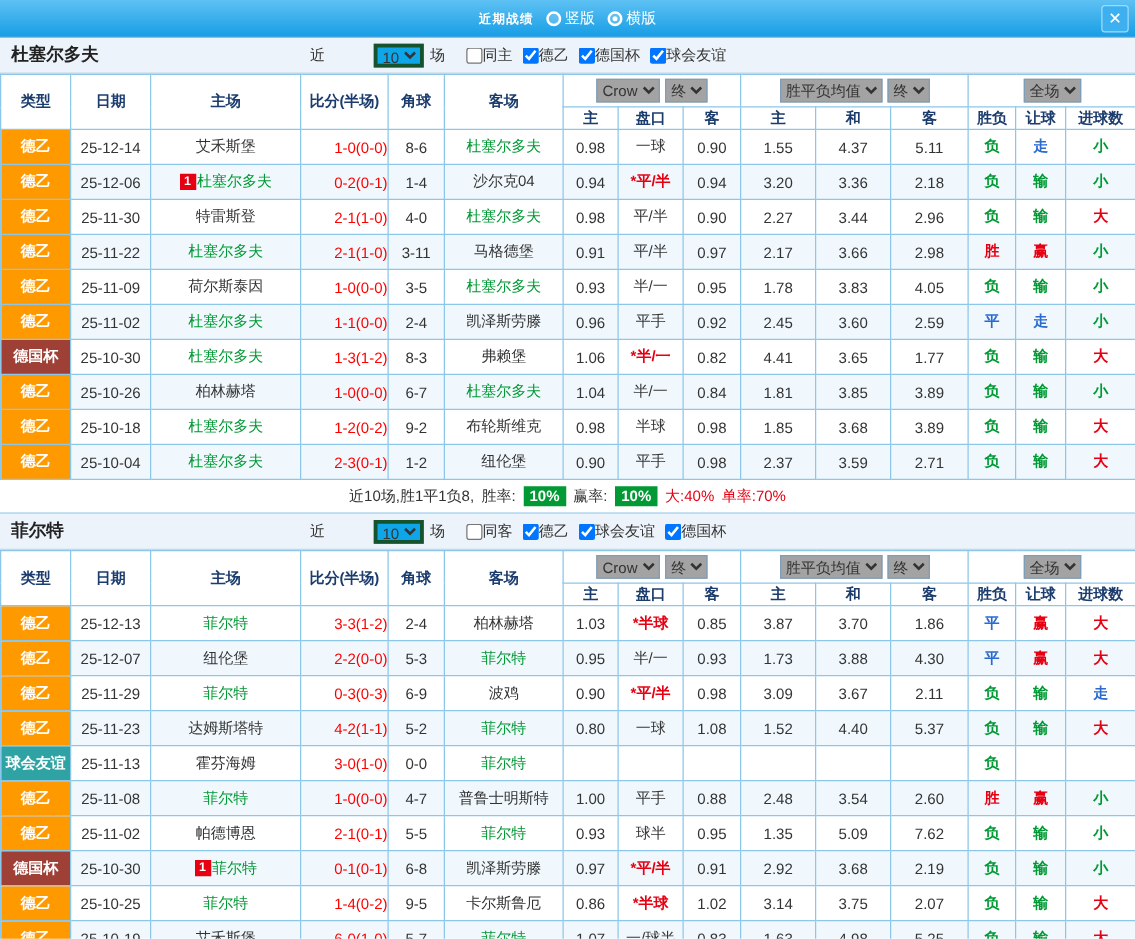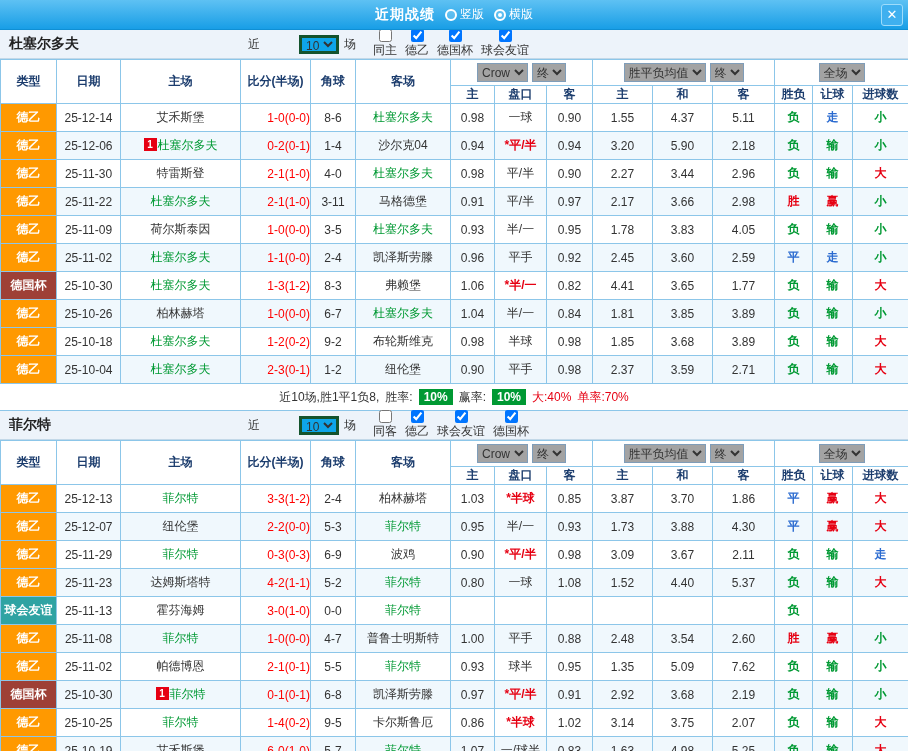--- a/index.html
+++ b/index.html
@@ -12,21 +12,21 @@
     --win:#e60012; --lose:#009933; --draw:#2b6bd0;
     --score:#ff0000; --badge:#009933; --grid:#8cc6e9;
   }
   
   .topbar{
     position:relative; height:30px;
     background:linear-gradient(#5ec1f3,#189ee6);
     border-bottom:1px solid #0f8fd4;
     display:flex; align-items:center; justify-content:center; gap:10px;
   }
-  .topbar .title{ color:#fff; font-weight:bold; font-size:14px; letter-spacing:1px; }
+  .topbar .title{ color:#fff; font-weight:bold; font-size:10px; letter-spacing:1px; }
   .radio-group{ display:flex; align-items:center; gap:3px; cursor:pointer; }
   .radio{
     width:12px; height:12px; border:2px solid #fff; border-radius:50%;
     display:inline-block; position:relative; background:rgba(255,255,255,.18);
   }
   .radio.checked::after{
     content:""; position:absolute; left:2px; top:2px; width:4px; height:4px;
     background:#fff; border-radius:50%;
   }
   .radio-label{ color:#fff; font-size:12px; }
@@ -40,21 +40,21 @@
   .section-head{
     height:29px; background:#edf3fa; border-bottom:1px solid #c3d8e8;
     display:flex; align-items:center;
   }
   .team-name{ font-weight:bold; font-size:14px; color:#222; padding-left:9px; width:248px; }
   .filters{ display:flex; align-items:center; gap:5px; font-size:12px; color:#333; }
   .filters select{
     font-size:12px; height:19px; border:3px solid #14532d; background:#0ea5e9; color:#333;margin-left:34px;
   }
   .cb-host{ display:flex; align-items:center; gap:8px; margin-left:12px; }
-  .cb-item{ display:flex; align-items:center; gap:0; cursor:pointer; font-size:12px;flex-direction:column; }
+  .cb-item{ display:flex; align-items:center; gap:0; cursor:pointer; font-size:12px; }
   .cb-item input{ width:13px; height:13px; }
   
   table{ border-collapse:collapse; table-layout:fixed; width:908px;border-radius:32px; }
   th,td{
     border:1px solid var(--grid); text-align:center; font-size:12px;
     overflow:hidden; white-space:nowrap;
   }
   thead tr.h1 th{ height:26px; }
   thead tr.h2 th{ height:18px; }
   th{ color:#1b3c6d; font-weight:bold; background:#fff; }
@@ -196,21 +196,21 @@
             <td class="type" style="background: rgb(255, 153, 0);">德乙</td>
             <td>25-12-06</td>
             <td><span class="badge1">1</span><span class="team-focus">杜塞尔多夫</span></td>
             <td class="score">0-2(0-1)</td>
             <td>1-4</td>
             <td><span>沙尔克04</span></td>
             <td>0.94</td>
             <td class="hred">*平/半</td>
             <td>0.94</td>
             <td>3.20</td>
-            <td>5.90</td>
+            <td>3.36</td>
             <td>2.18</td>
             <td class="v-lose">负</td>
             <td class="v-lose">输</td>
             <td class="v-lose">小</td>
           </tr>
           <tr>
             <td class="type" style="background: rgb(255, 153, 0);">德乙</td>
             <td>25-11-30</td>
             <td><span>特雷斯登</span></td>
             <td class="score">2-1(1-0)</td>

